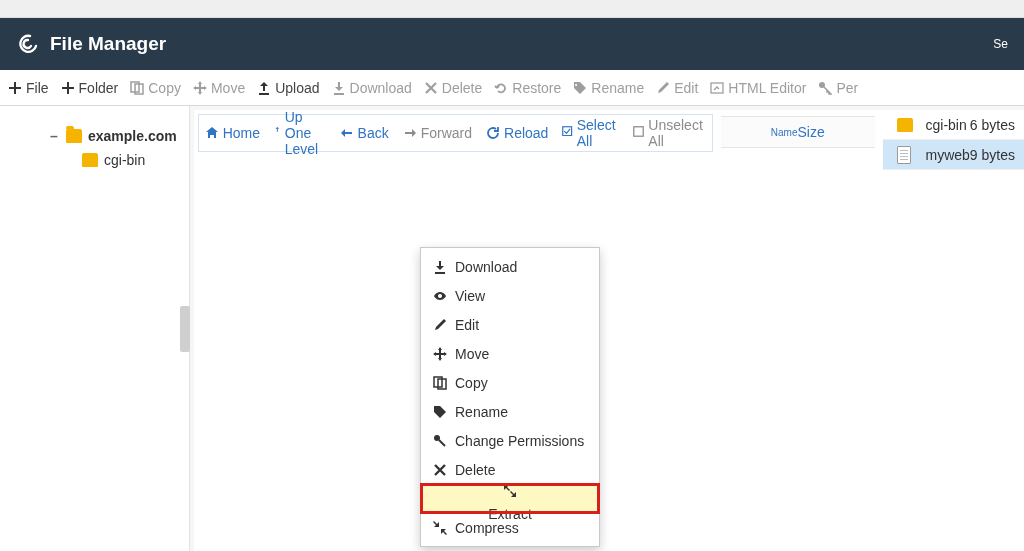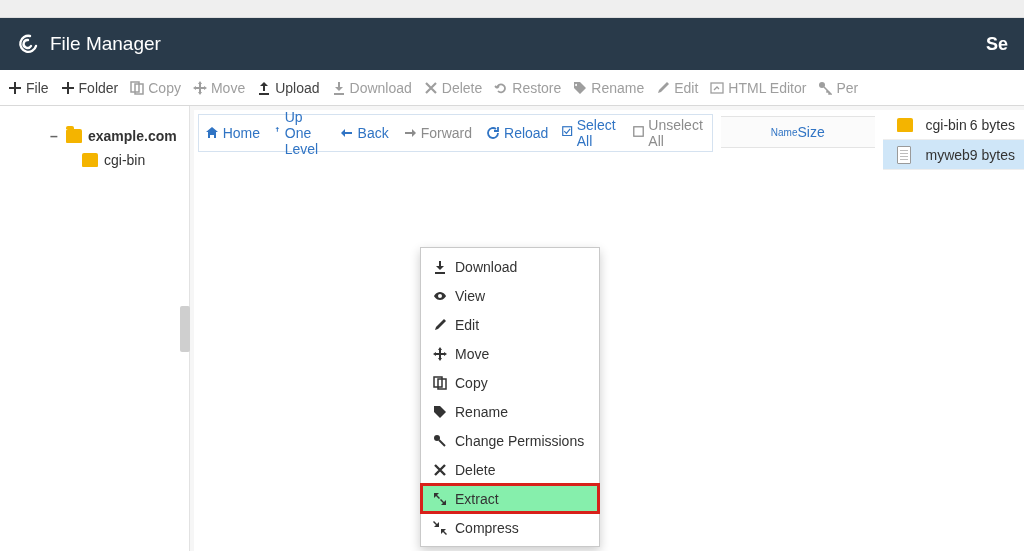--- a/index.html
+++ b/index.html
@@ -2,23 +2,23 @@
 <html><head>
 <meta charset="utf-8">
 <style>
   * { margin:0; padding:0; box-sizing:border-box; font-family:"Helvetica Neue",Helvetica,Arial,sans-serif; }
   body { background:#e8e8e8; font-size:14px; color:#333; width:1024px; height:551px; overflow:hidden; }
 
   .topgap { height:18px; background:#efefef; border-bottom:1px solid #dedede; }
 
   .titlebar { background:#293a4a; color:#fff; height:52px; display:flex; align-items:center; padding:0 16px; }
   .titlebar .logo { width:24px; height:24px; margin-right:10px; }
-  .titlebar .title { font-size:19px; font-weight:400;}
+  .titlebar .title { font-size:19px; font-weight:700;}
   .titlebar .spacer { flex:1; }
-  .titlebar .right { font-size:18px;font-weight:bold; }
+  .titlebar .right { font-size:12px; }
 
   .toolbar { background:#fff; border-bottom:1px solid #d9d9d9; height:36px; display:flex; align-items:center; padding:0 8px; gap:12px; overflow:hidden; white-space:nowrap; }
   .tb-item { display:flex; align-items:center; gap:4px; font-size:14px; color:#444; cursor:pointer; }
   .tb-item.disabled { color:#9e9e9e; cursor:default; }
   .tb-item .ico { width:14px; height:14px; display:inline-flex; align-items:center; justify-content:center; }
 
   .main { display:flex; height:calc(551px - 18px - 52px - 36px); background:#f6f6f6; }
   .sidepane { width:318px; background:#fff; padding:18px 12px; border-right:1px solid #e2e2e2; position:relative; }
   .tree-root { padding-left:36px; }
   .tree-row { display:flex; align-items:center; gap:4px; font-size:14px; line-height:24px; }
@@ -44,21 +44,21 @@
   .trow.sel { background:#cfe6f8; }
   .trow .cell-ic { width:28px; display:flex; align-items:center; }
   .trow .cell-name { flex:1; font-size:14px; color:#333;}
   .trow .cell-size { width:78px; font-size:14px; color:#333;}
 
   .file-ic { width:14px; height:18px; border:1px solid #9a9a9a; border-radius:1px; background:#fff; position:relative;}
   .file-ic:before { content:""; position:absolute; left:2px; right:2px; top:3px; height:1px; background:#bdbdbd; box-shadow:0 3px 0 #bdbdbd,0 6px 0 #bdbdbd,0 9px 0 #bdbdbd;}
 
   .ctxmenu { position:absolute; left:420px; top:247px; background:#fff; border:1px solid #c9c9c9; box-shadow:0 4px 10px rgba(0,0,0,.2); width:180px; padding:4px 0; z-index:50;}
   .ctx-item { height:29px; display:flex; align-items:center; gap:8px; padding:0 12px; font-size:14px; color:#333; cursor:pointer;}
-  .ctx-item.highlight { background:#86efac; outline:3px solid #d8201a; outline-offset:-2px;}
+  .ctx-item.highlight { background:#fef9c3; outline:3px solid #d8201a; outline-offset:-2px;flex-direction:column;}
   .ctx-ic { width:14px; height:14px; display:inline-flex; align-items:center; justify-content:center;}
 
   svg { display:block; }
 </style>
 </head>
 <body>
 
 <div class="topgap"></div>
 
 <div class="titlebar">

